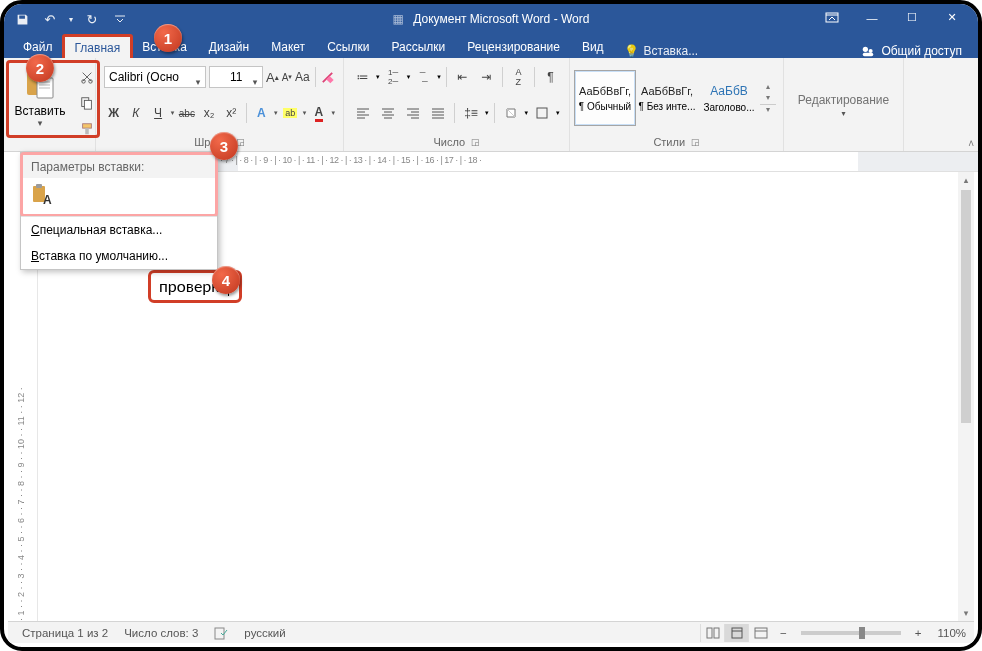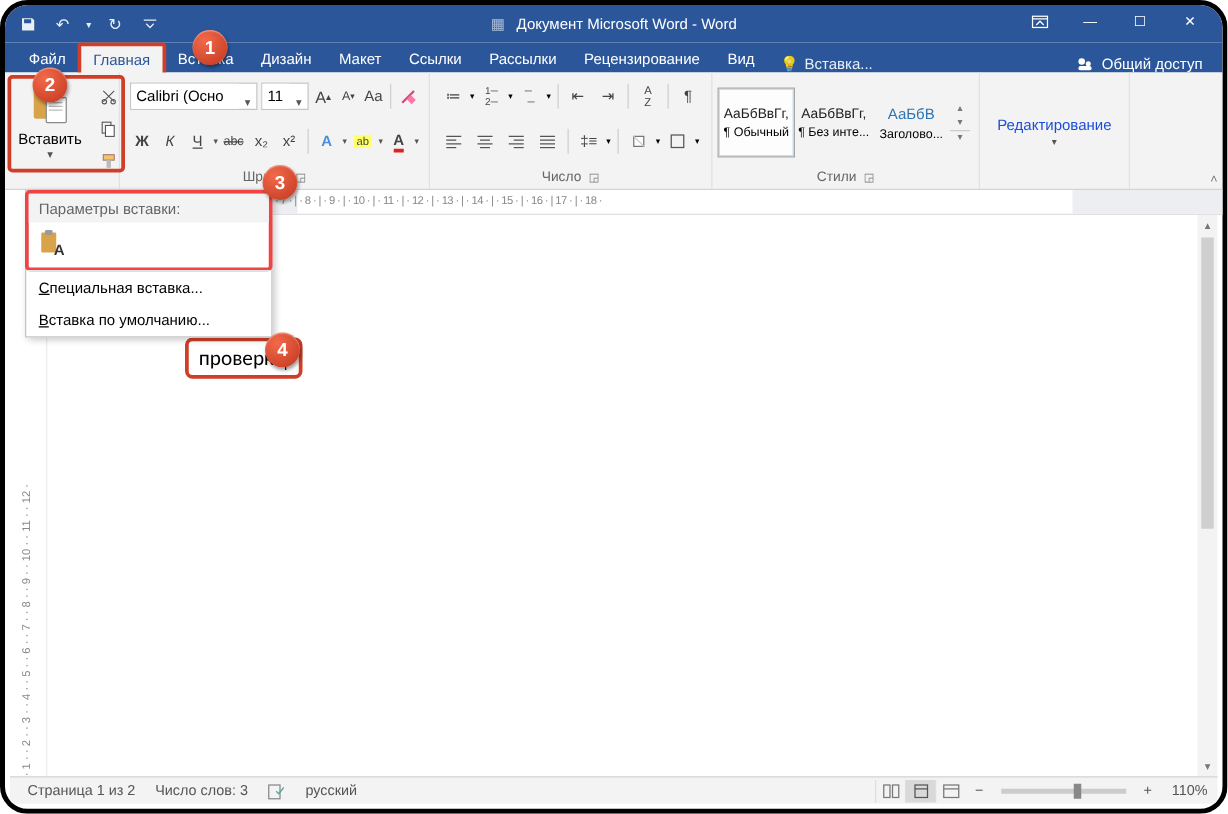--- a/index.html
+++ b/index.html
@@ -39,29 +39,29 @@
   .sep-v { width:1px; height:20px; background:#d0d0d0; margin:0 2px; }
   .para-group { width: 226px; }
   .styles-group { width: 214px; display:flex; flex-direction:column; padding-left:4px; padding-right:4px;}
   .styles-row { display:flex; gap:0px; height: 72px; align-items:center; }
   .style-card { width:62px; height:56px; border:1px solid transparent; display:flex; flex-direction:column; align-items:center; justify-content:center; font-size:10px; text-align:center; overflow:hidden; }
   .style-card.selected { border:1px solid #a5a5a5; background:#fdfdfd; box-shadow: inset 0 0 0 1px #c8dff7;}
   .style-sample { font-size:11px; color:#222; margin-bottom:4px;}
   .style-card.blue .style-sample{ color:#2e74b5; font-size:12px;}
   .styles-more { width:16px; display:flex; flex-direction:column; justify-content:center; gap:2px; }
   .editing-group { width:120px; align-items:center; justify-content:center; }
-  .editing-btn { font-size:12px; color:#1d4ed8; text-align:center;}
+  .editing-btn { font-size:12px; color:#737373; text-align:center;}
   
   .paste-dropdown { position:absolute; left:16px; top:148px; width:198px; background:#fff; border:1px solid #c5c5c5; box-shadow: 2px 2px 6px rgba(0,0,0,.25); z-index:20; font-size:12px; }
   .pd-header { padding:5px 8px 4px 8px; color:#666; background:#f3f3f3; font-size:12px; }
   .pd-icons { display:flex; gap:4px; padding:4px 6px 6px 6px; }
   .pd-icon-btn { width:26px; height:26px; display:flex; align-items:center; justify-content:center; border:1px solid transparent; }
   .pd-sep { height:1px; background:#e2e2e2; margin: 0; }
   .pd-item { padding:6px 10px; }
-  .pd-highlight { border:3px solid #ef4444; border-radius:4px; margin:-1px;}
+  .pd-highlight { border:3px solid #fca5a5; border-radius:4px; margin:-1px;}
   
   .ruler-h { height: 20px; background:#fff; border-bottom: 1px solid #e0e0e0; position:relative; margin-left:34px;}
   .ruler-h .scale { position:absolute; top:3px; left:0; right:0; height:14px; font-size:9px; color:#888; letter-spacing:-.5px; white-space:nowrap; overflow:hidden;}
   .ruler-gray { position:absolute; top:0; bottom:0; background:#eceef1;}
   .doc-area { position:absolute; left:4px; right:4px; top:168px; bottom:26px; background:#fff; display:flex; }
   .ruler-v { width:30px; background:#fff; border-right:1px solid #e7e7e7; position:relative;}
   .ruler-v .scale { position:absolute; left:8px; top:0; bottom:0; width:14px; font-size:9px; color:#888; writing-mode: vertical-rl; transform: rotate(180deg); white-space:nowrap;}
   .page-scroll { flex:1; background:#fff; position:relative; overflow:hidden;}
   .page { position:absolute; left:12px; right:22px; top:0px; bottom:-200px; background:#fff;}
   .typed-box { position:absolute; left:98px; top:98px; padding:3px 10px 3px 8px; border:3px solid #d13e27; border-radius:6px; font-size:17px; font-family: Calibri, sans-serif; color:#000; display:flex; align-items:center;}
@@ -181,21 +181,21 @@
       </div>
     </div>
 
     <div class="group font-group">
       <div class="row">
         <div class="combo">
           <input style="width: 86px;" value="Calibri (Осно">
           <div class="dd">▾</div>
         </div>
         <div class="combo">
-          <input style="width: 22px;" value="11">
+          <input style="width: 22px; margin-left: 16px;" value="11">
           <div class="dd">▾</div>
         </div>
         <div class="icon-btn" style="font-size:13px;">A<span style="font-size:8px;">▴</span></div>
         <div class="icon-btn" style="font-size:10px;">A<span style="font-size:7px;">▾</span></div>
         <div class="icon-btn">Aa</div>
         <div class="sep-v"></div>
         <div class="icon-btn" style="color:#d47;">
             <svg width="15" height="15" viewBox="0 0 16 16">
               <path d="M3 13L13 3" stroke="#d47" stroke-width="2"></path>
               <rect x="8" y="8" width="6" height="5" fill="#f7a" transform="rotate(45 11 10)"></rect>

